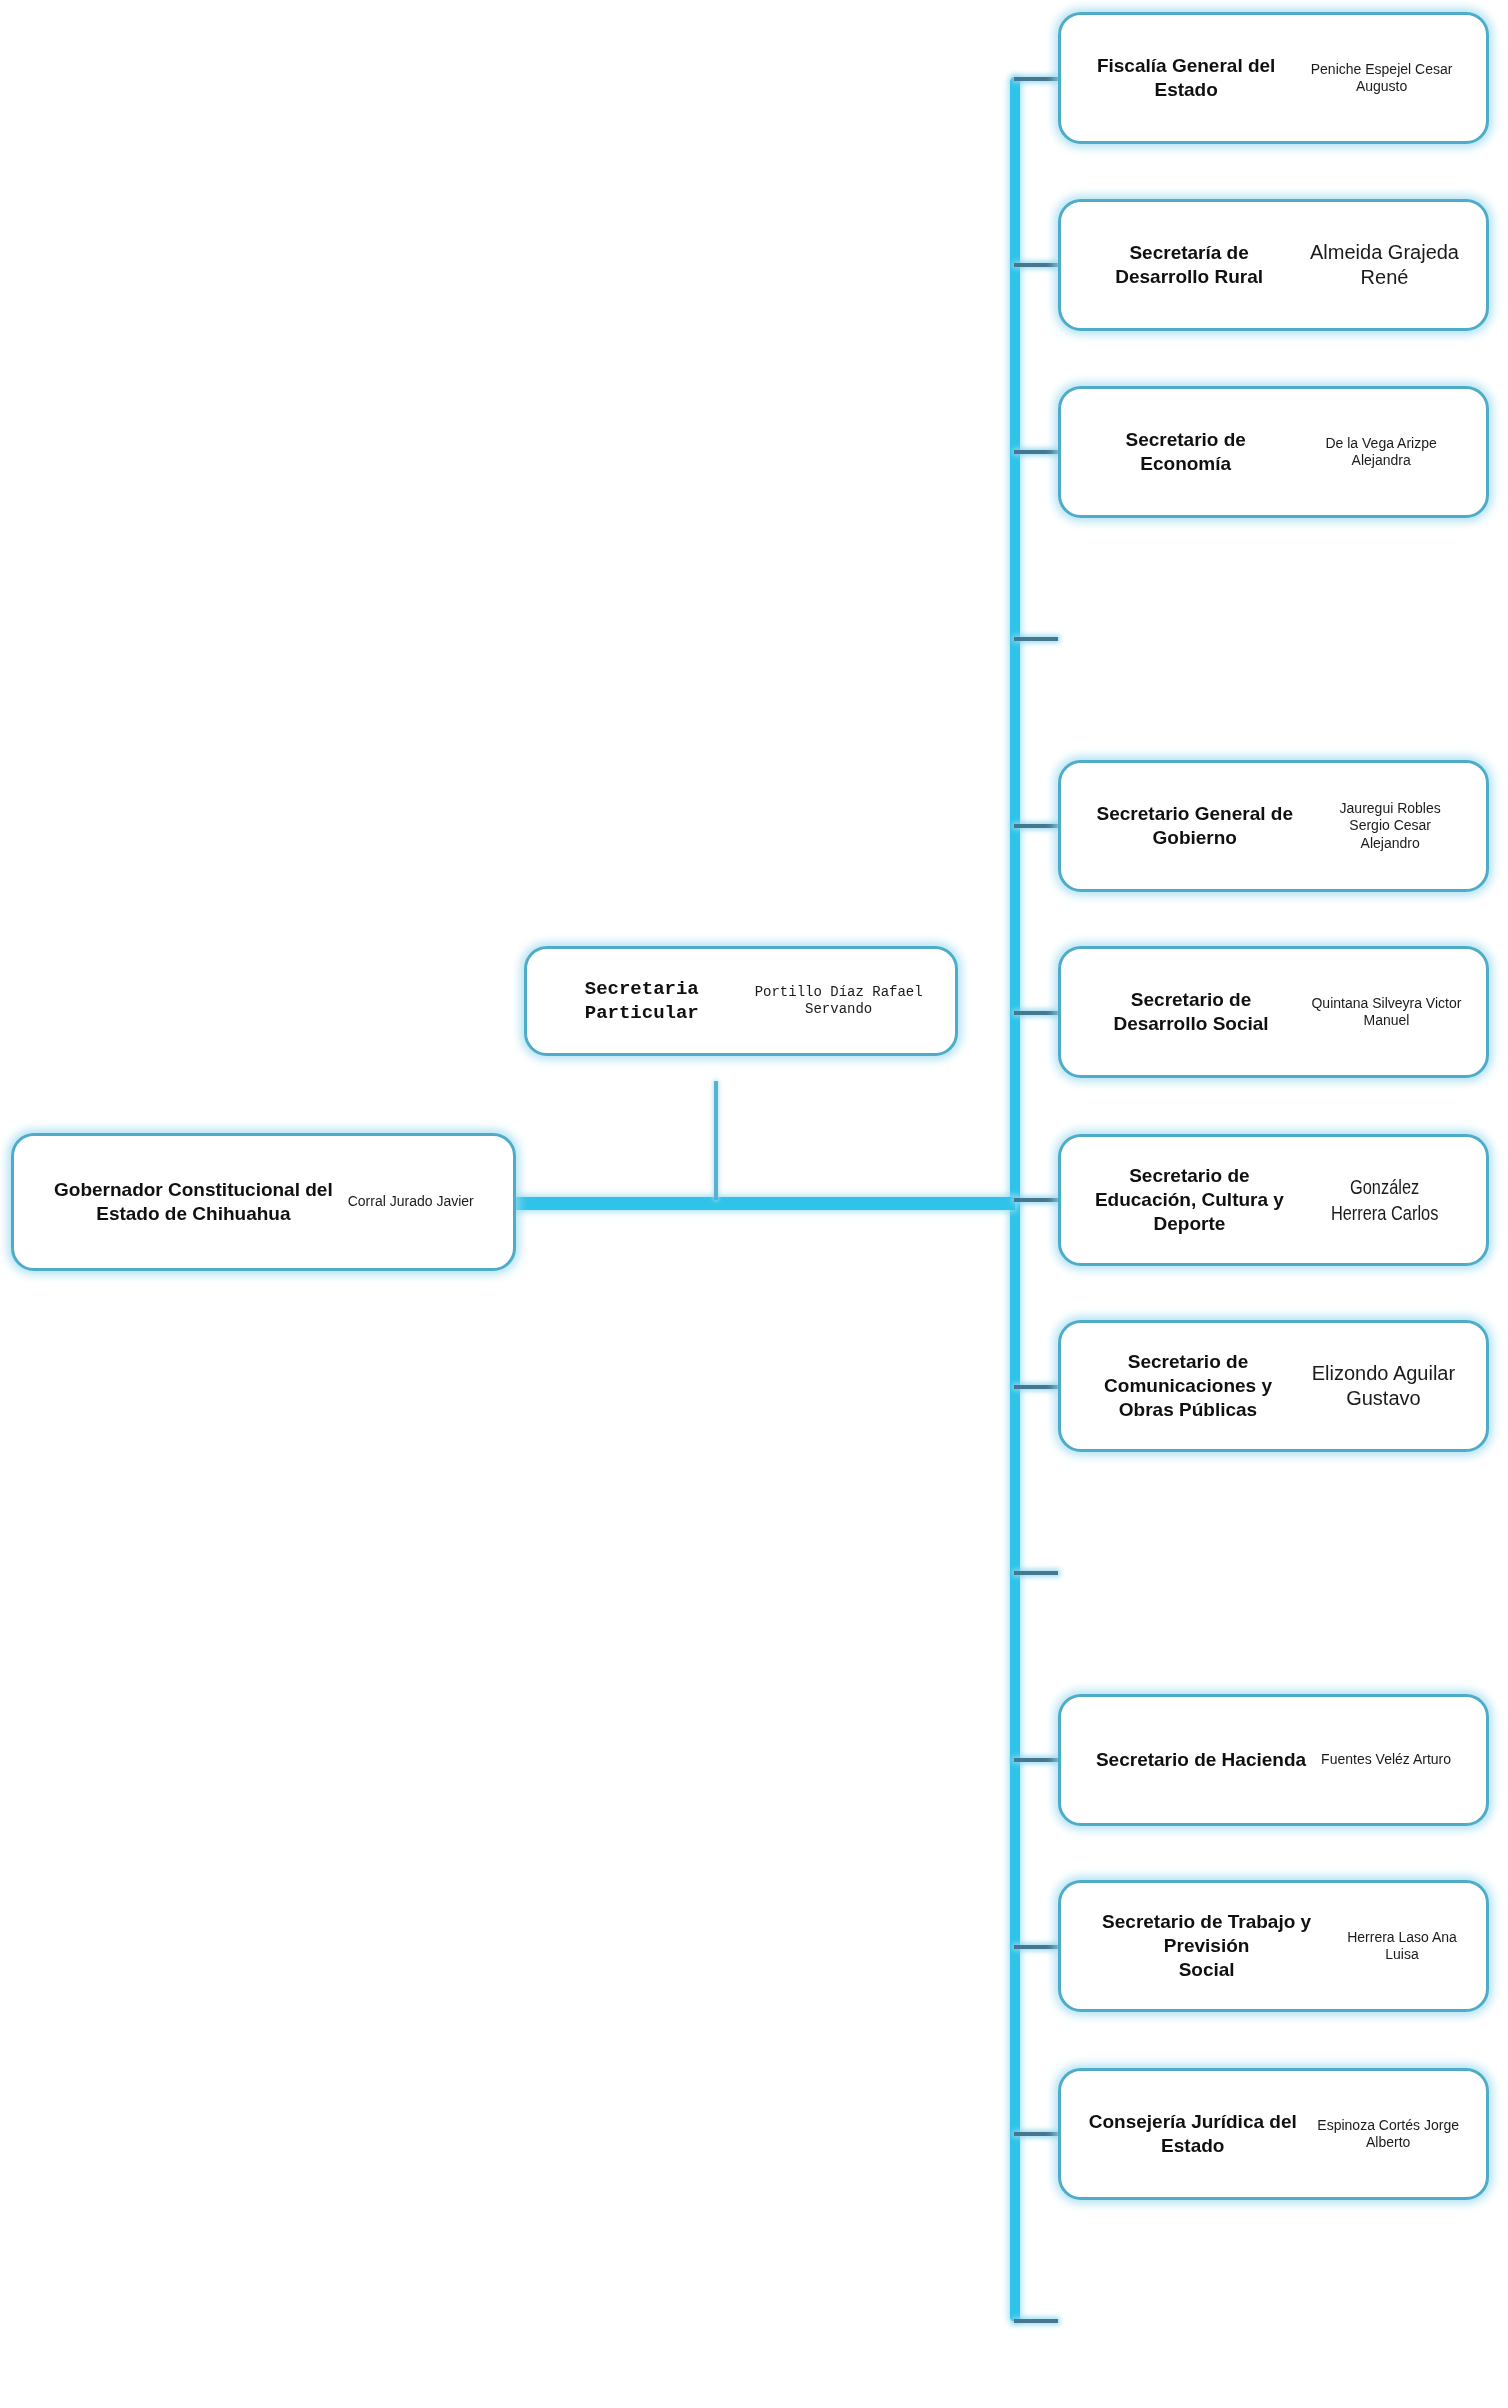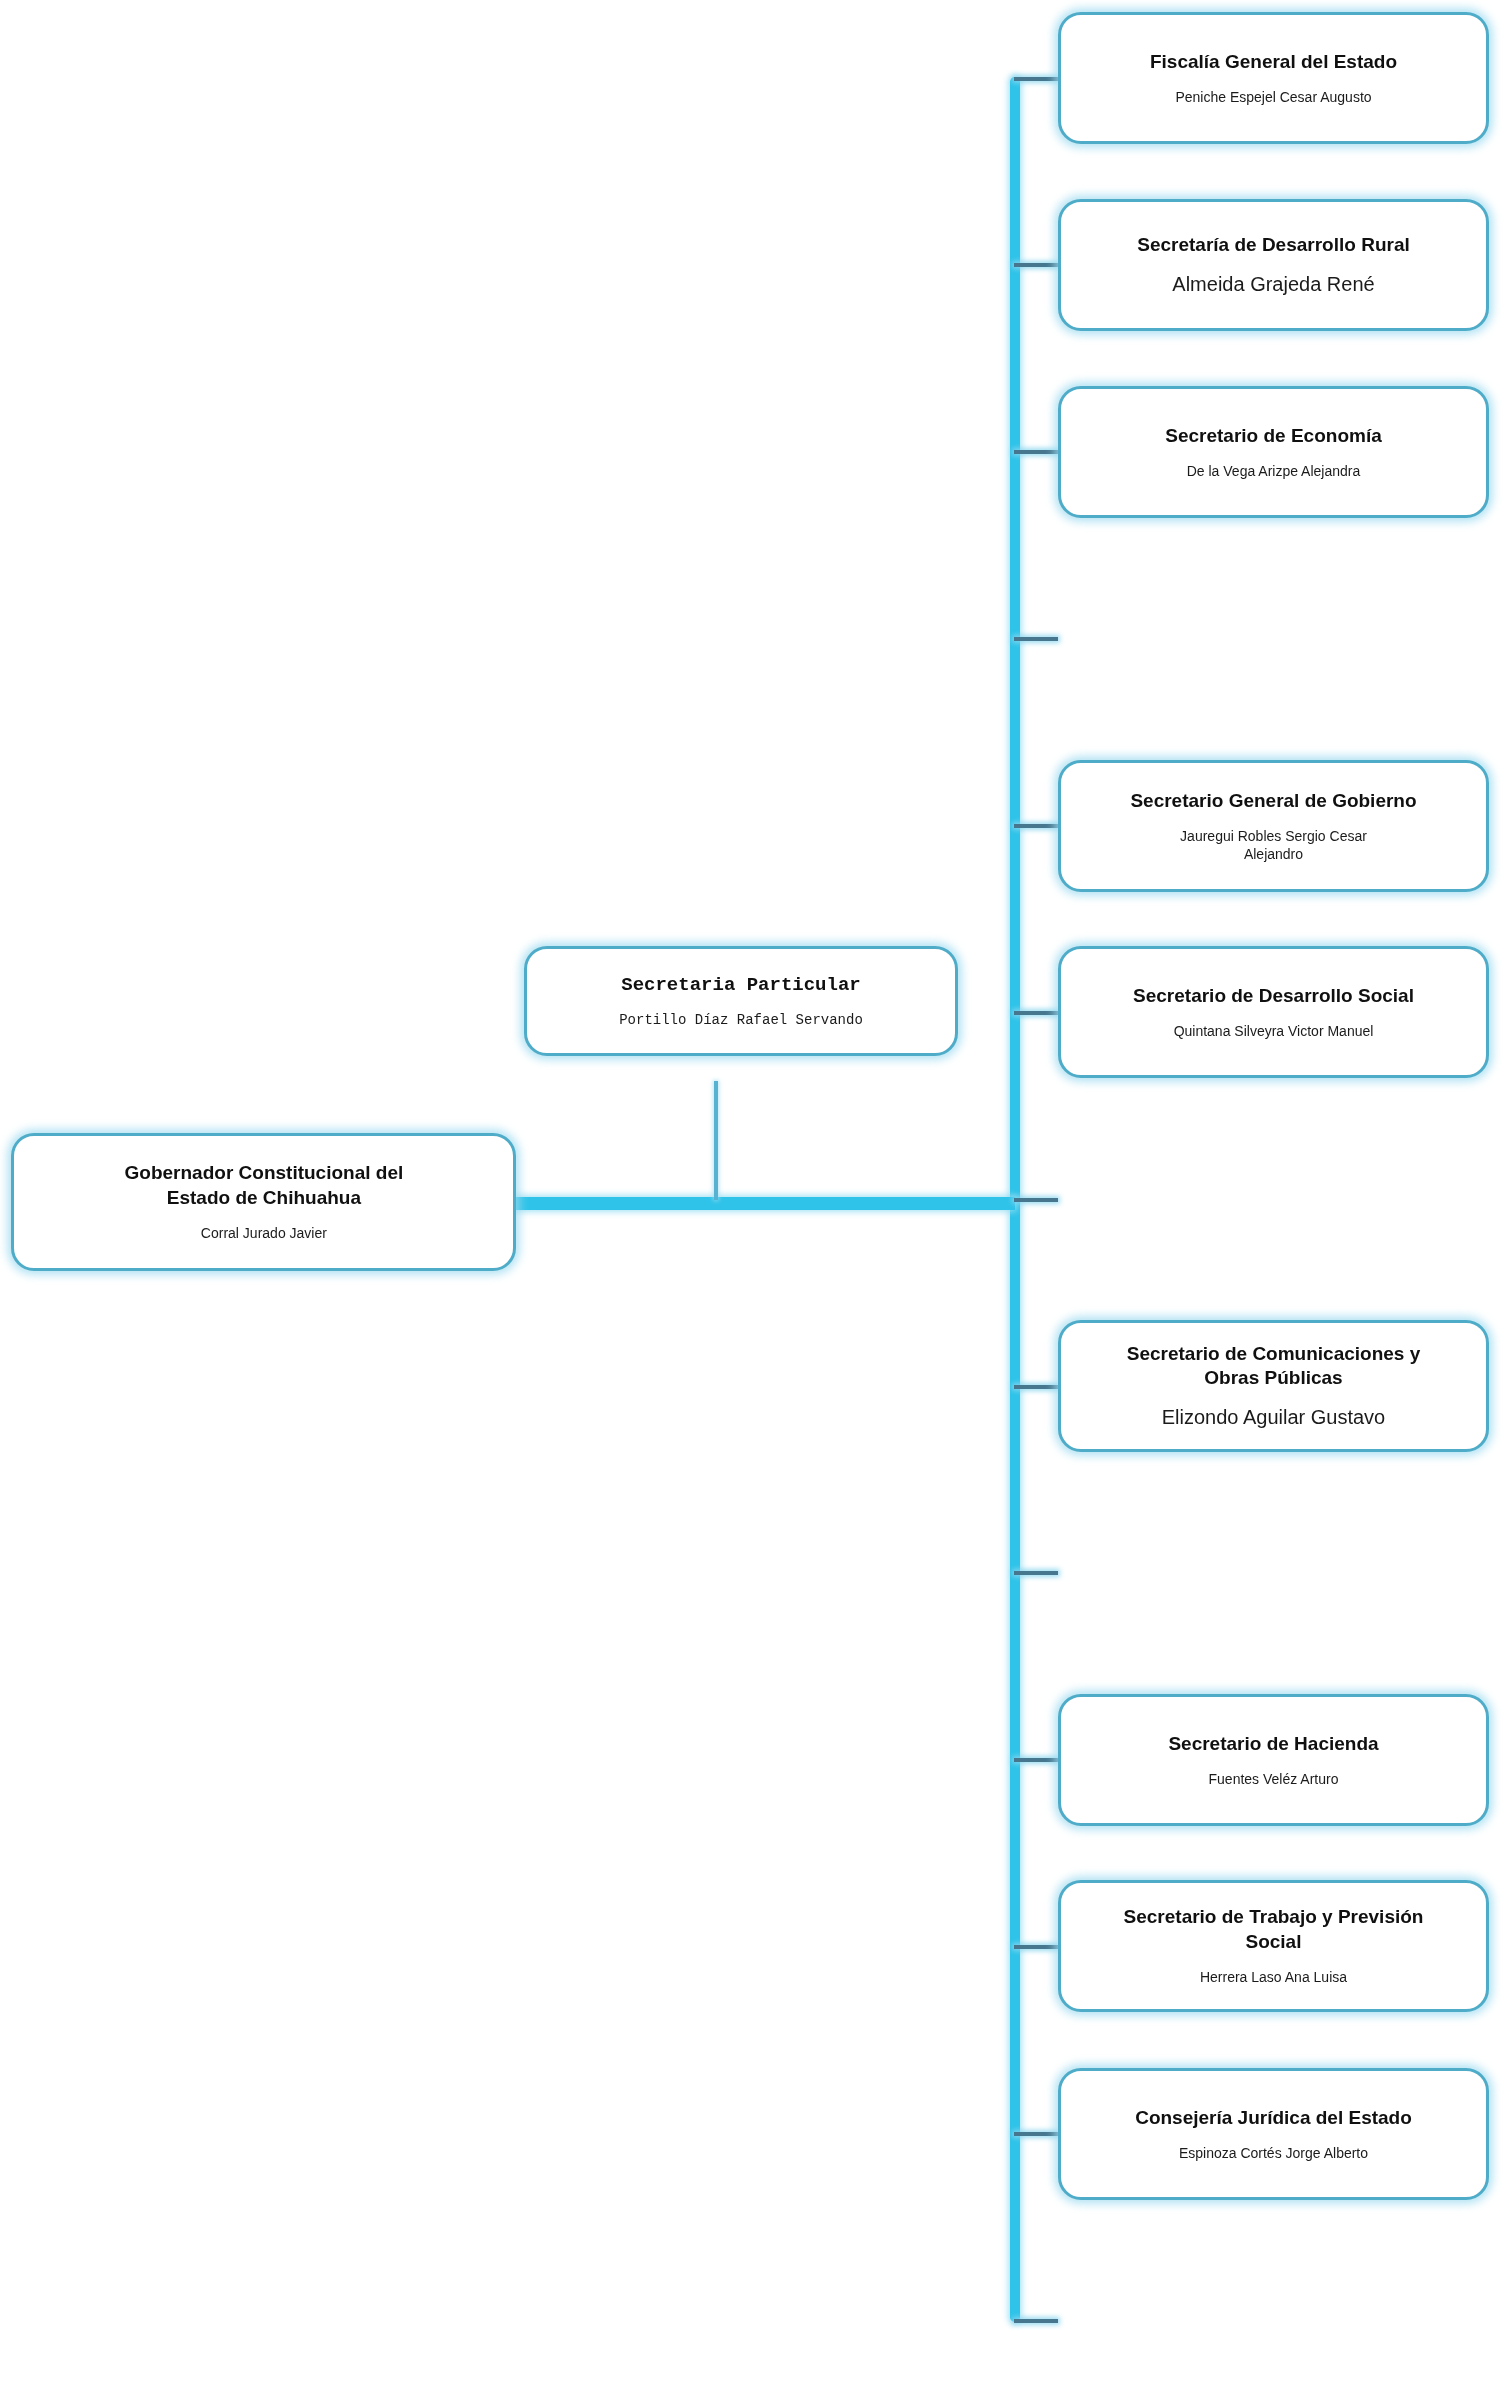--- a/index.html
+++ b/index.html
@@ -31,21 +31,21 @@
     box-shadow:0 0 4.7px 0.9px rgba(160,220,242,.8);
   }
   .stub{
     left:1014px;width:44px;height:3.8px;background:var(--stub);
     box-shadow:0 0 5.7px 1.9px rgba(140,215,240,.85);
   }
   .node{
     position:absolute;background:#ffffff;
     border:3.8px solid var(--box-border);border-radius:23px;
     box-shadow:0 0 8.5px 3.8px rgba(157,219,240,.75);
-    display:flex;flex-direction:column;align-items:center;justify-content:center;
+    display:flex;flex-direction:row;align-items:center;justify-content:center;
     text-align:center;padding:5.7px 24.6px;box-sizing:border-box;gap:15px;
     z-index:2;
   }
   .node.right{left:1058px;width:431px;height:132px;}
   .node.gov{left:11.4px;top:1133px;width:505px;height:138px;}
   .node.sp{left:524px;top:946px;width:434px;height:110px;font-family:Liberation Mono, monospace;}
   .title{
     font-weight:bold;font-size:19px;line-height:1.28;
     color:var(--title-text);white-space:pre-line;
   }
@@ -103,20 +103,25 @@
   </div>
   <div class="node right" style="top:760px">
     <div class="title">Secretario General de Gobierno</div>
     <div class="name">Jauregui Robles Sergio Cesar
 Alejandro</div>
   </div>
   <div class="node right" style="top:946px">
     <div class="title">Secretario de Desarrollo Social</div>
     <div class="name">Quintana Silveyra Victor Manuel</div>
   </div>
+  <div class="node right" style="top:1134px">
+    <div class="title">Secretario de Educación, Cultura y
+Deporte</div>
+    <div class="name condensed">González Herrera Carlos</div>
+  </div>
   <div class="node right" style="top:1320px">
     <div class="title">Secretario de Comunicaciones y
 Obras Públicas</div>
     <div class="name sm">Elizondo Aguilar Gustavo</div>
   </div>
   <div class="node right" style="top:1694px">
     <div class="title">Secretario de Hacienda</div>
     <div class="name">Fuentes Veléz Arturo</div>
   </div>
   <div class="node right" style="top:2068px">

